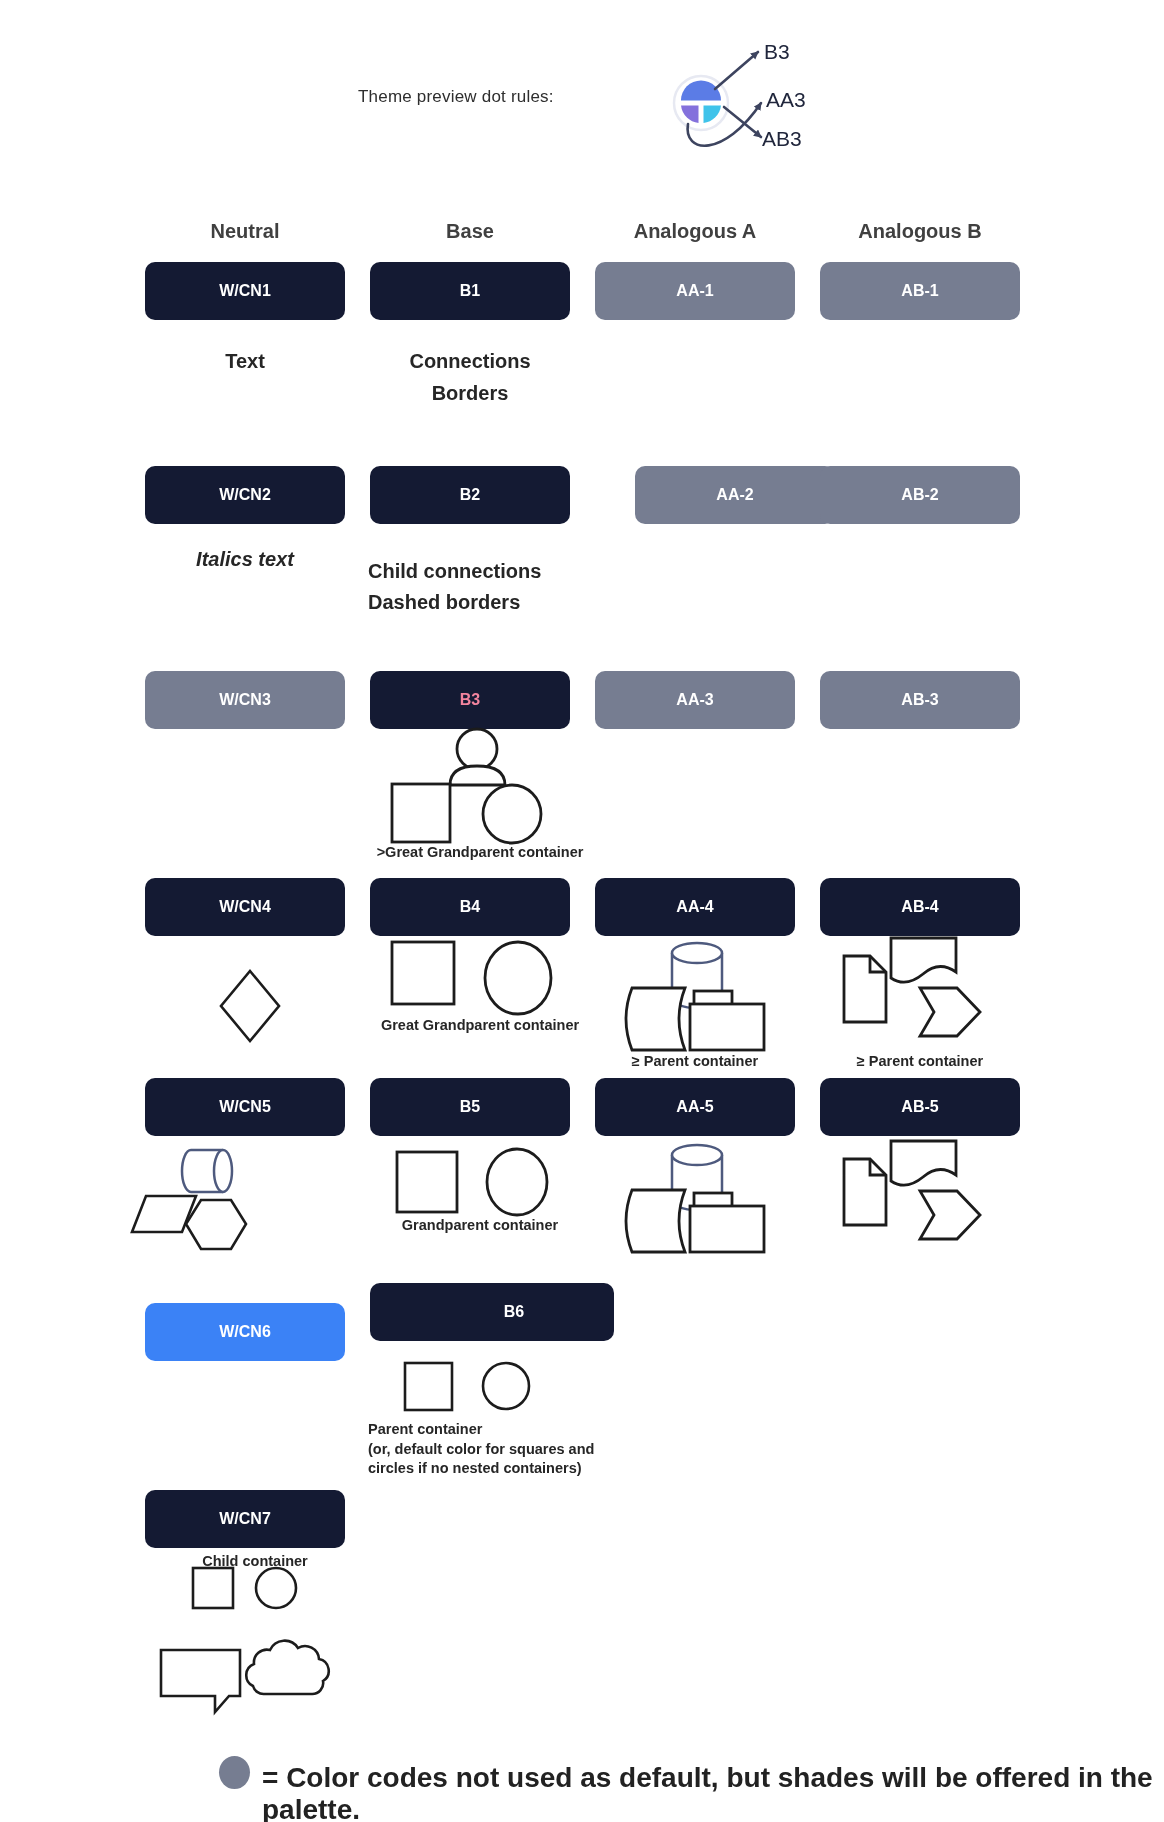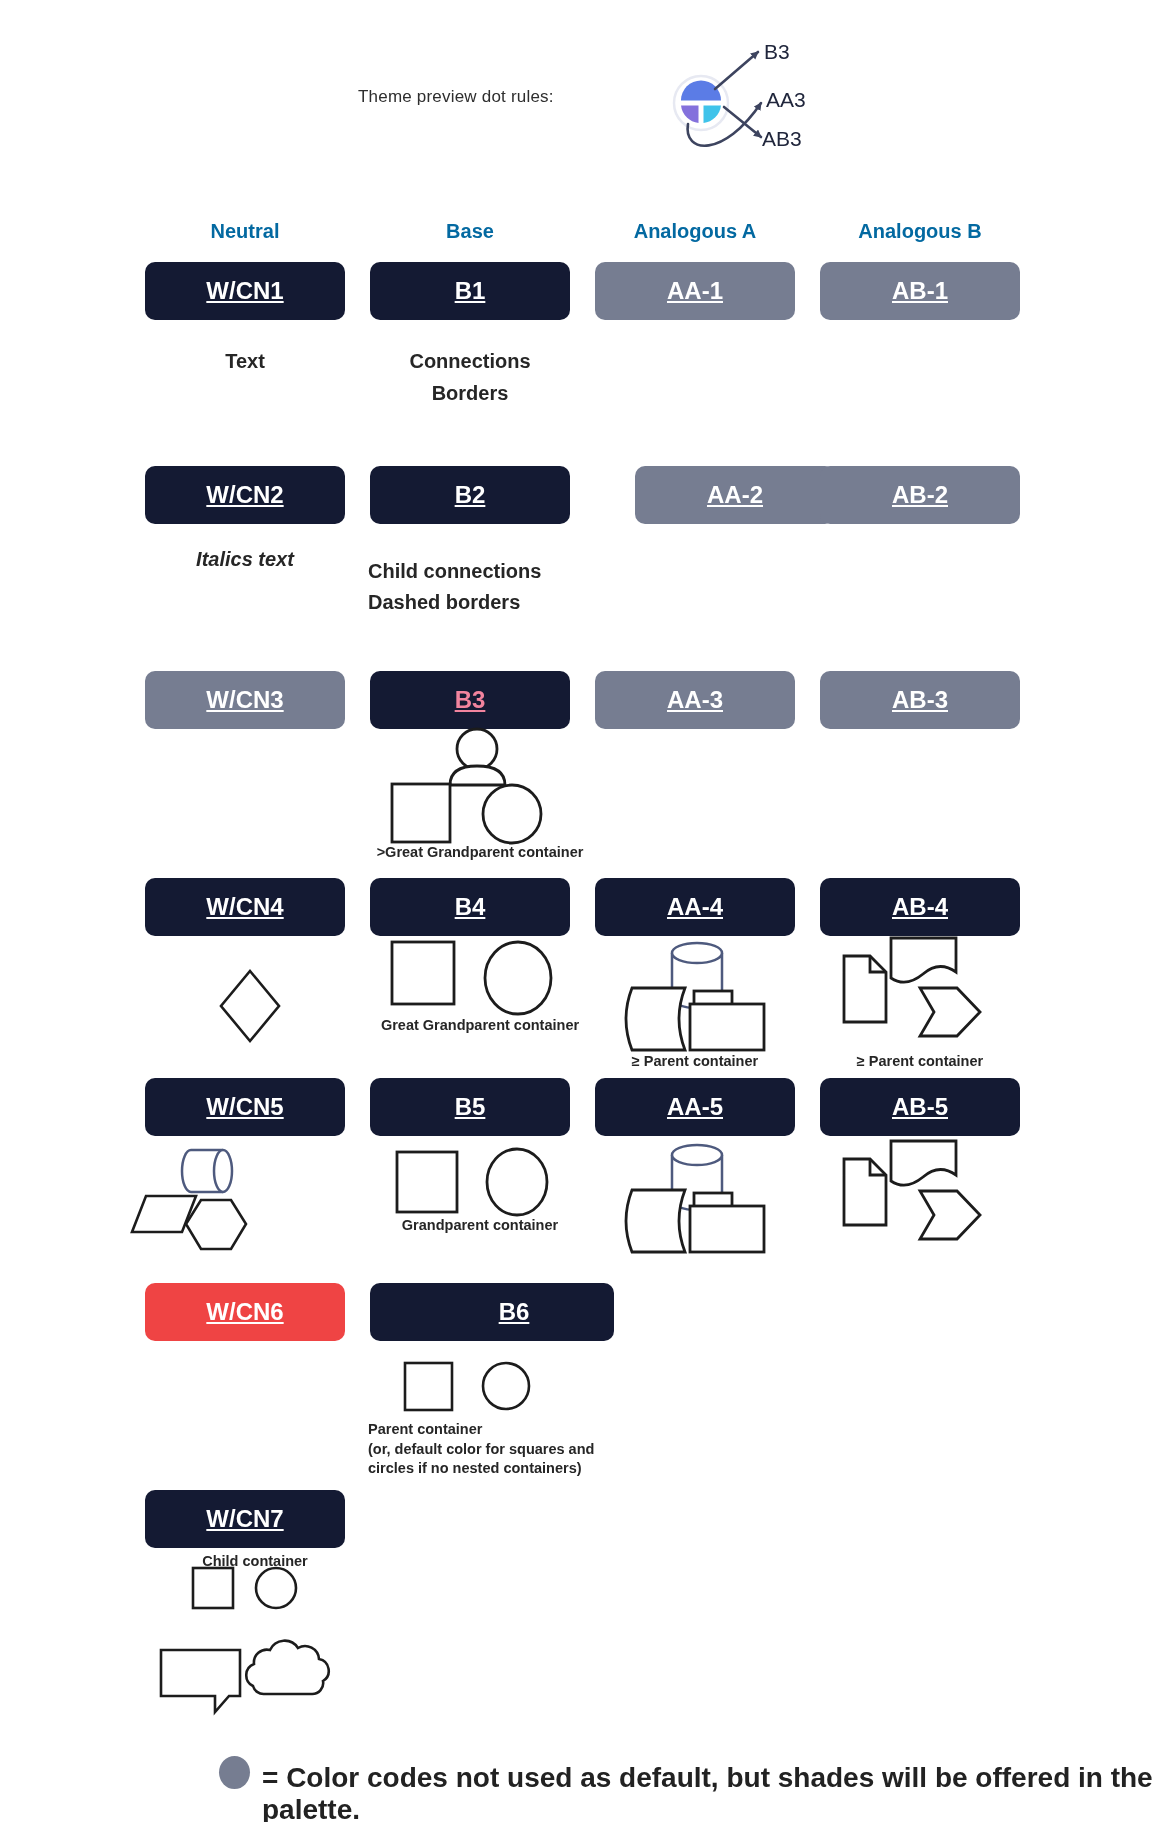--- a/index.html
+++ b/index.html
@@ -1,23 +1,23 @@
 <!DOCTYPE html>
 <html><head>
 <meta charset="utf-8">
 <style>
   html,body{margin:0;padding:0;background:#fff;}
   .canvas{position:relative;width:1164px;height:1822px;background:#ffffff;
           font-family:"Liberation Sans",sans-serif;overflow:hidden;}
   .abs{position:absolute;}
   .title{font-size:17px;color:#2e2e2e;font-weight:400;letter-spacing:.2px;}
   .dot-label{font-size:21px;color:#20263c;font-weight:400;}
-  .col-header{width:200px;text-align:center;font-size:20px;font-weight:700;color:#0369a1;top:220px;}
+  .col-header{width:200px;text-align:center;font-size:20px;font-weight:700;color:#404040;top:220px;}
   .badge{width:200px;height:58px;border-radius:10px;display:flex;align-items:center;
-         justify-content:center;color:#ffffff;font-weight:700;font-size:24px;text-decoration:underline;}
+         justify-content:center;color:#ffffff;font-weight:700;font-size:16px;}
   .c1{left:145px}.c2{left:370px}.c3{left:595px}.c4{left:820px}
   .r1{top:262px}.r2{top:466px}.r3{top:671px}.r4{top:878px}.r5{top:1078px}.r6{top:1283px}.r7{top:1490px}
   .cap{font-weight:700;color:#262626;}
   .cap-lg{font-size:20px;line-height:31px;}
   .cap-sm{font-size:14.5px;line-height:19.5px;}
   .ctr{width:250px;text-align:center;}
   .ctr200{width:200px;text-align:center;}
   .italic{font-style:italic;}
   .legend-dot{width:31px;height:33px;border-radius:50%;}
   .legend-text{font-size:28px;font-weight:700;color:#222;}
@@ -142,21 +142,21 @@
     <rect x="78" y="64" width="74" height="46" fill="#fff" stroke="#1c1c1c" stroke-width="2.8"></rect>
   </svg>
 
   <svg class="abs" style="left:835px;top:1138px;" width="160" height="110" viewBox="0 0 160 110">
     <path d="M56,3 L121,3 L121,37 Q104,25 88,39 Q71,53 56,43 Z" fill="#fff" stroke="#1c1c1c" stroke-width="2.8"></path>
     <path d="M9,21 L35,21 L51,37 L51,87 L9,87 Z" fill="#fff" stroke="#1c1c1c" stroke-width="2.8"></path>
     <path d="M35,21 L35,37 L51,37" fill="none" stroke="#1c1c1c" stroke-width="2.8"></path>
     <path d="M85,53 L122,53 L145,77 L122,101 L85,101 L99,77 Z" fill="#fff" stroke="#1c1c1c" stroke-width="2.8"></path>
   </svg>
 
-  <div class="abs badge c1 r6" style="background: #ef4444;">W/CN6</div>
+  <div class="abs badge c1 r6" style="background: #3b82f6; margin-top: 20px;">W/CN6</div>
   <div class="abs badge c2 r6" style="background: rgb(20, 26, 51); padding-left: 44px;">B6</div>
 
   <svg class="abs" style="left:400px;top:1361px;" width="135" height="52" viewBox="0 0 135 52">
     <rect x="5" y="2" width="47" height="47" fill="#fff" stroke="#1c1c1c" stroke-width="2.6"></rect>
     <circle cx="106" cy="25" r="23" fill="#fff" stroke="#1c1c1c" stroke-width="2.6"></circle>
   </svg>
   <div class="abs cap cap-sm" style="left:368px;top:1420px;width:280px;">
     <span style="display:block">Parent container</span>
     <span style="display:block">(or, default color for squares and</span>
     <span style="display:block">circles if no nested containers)</span>

